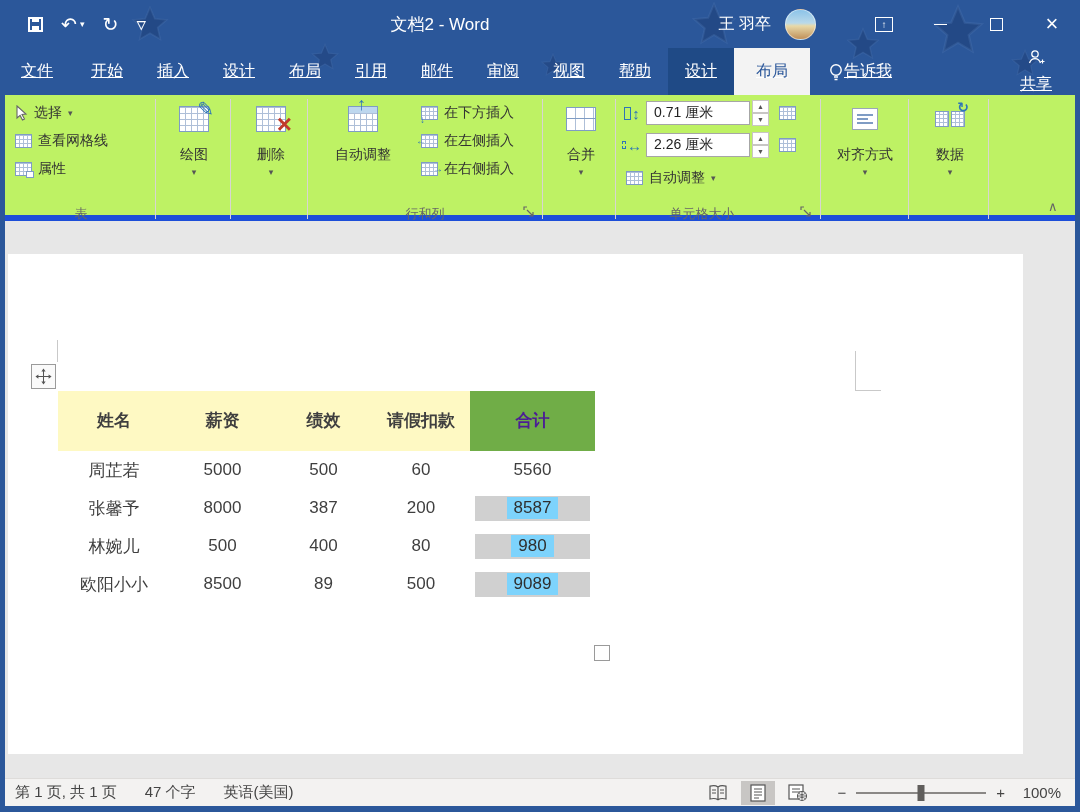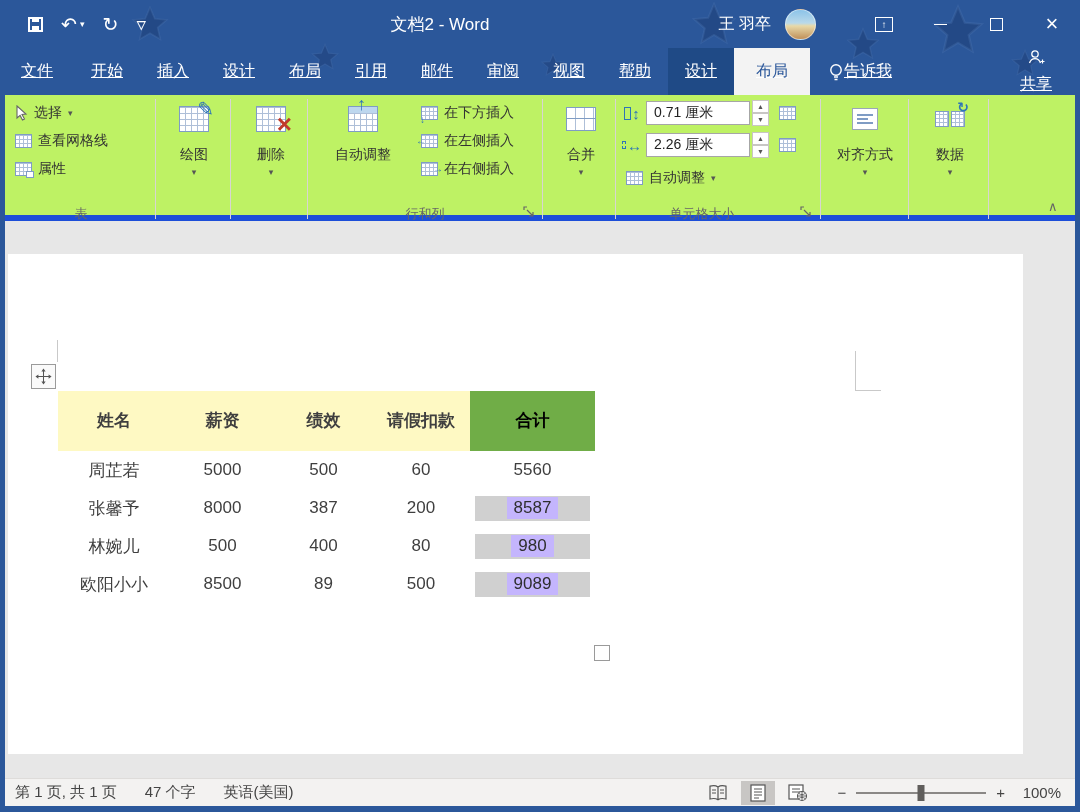--- a/index.html
+++ b/index.html
@@ -62,24 +62,24 @@
   .collapse-rib { position:absolute; left:1043px; top:104px; font-size:13px; color:#666; }
 
   
   .docarea { position:absolute; top:131px; left:0; right:0; bottom:28px; background:#e7e7e7; overflow:hidden; }
   .page { position:absolute; left:3px; top:28px; width:1015px; height:500px; background:#fff; }
   .cropline { position:absolute; background:#c9c9c9; }
   .movehandle { position:absolute; left:23px; top:110px; width:25px; height:25px; border:1px solid #9a9a9a; background:#fafafa; display:flex; align-items:center; justify-content:center; }
   .resizehandle { position:absolute; left:586px; top:391px; width:16px; height:16px; border:1px solid #9a9a9a; background:#fff; }
   .doctable { position:absolute; left:50px; top:137px; border-collapse:collapse; table-layout:fixed; width:537px; text-align:center; font-size:17px; color:#3f3f3f; }
   .doctable th { height:60px; background:#fef9c3; font-weight:bold; line-height:1.35; padding:0 8px; }
-  .doctable th.total { background:#70AD47; font-weight:bold; color:#000000; }
+  .doctable th.total { background:#70AD47; font-weight:bold; color:#4c1d95; }
   .doctable td { height:38px; font-weight:normal; }
   .field { margin:0 5px; height:25px; background:#D0D0D0; display:flex; align-items:center; justify-content:center; }
-  .field span { background:#c4b5fd; padding:1px 7px; color:#2f2f2f; }
+  .field span { background:#7dd3fc; padding:1px 7px; color:#2f2f2f; }
 
   
   .statusbar { position:absolute; left:0; right:0; bottom:0; height:28px; background:#f3f2f1; border-top:1px solid #dedcda; display:flex; align-items:center; font-size:15px; color:#444; z-index:2; }
   .sb-left { display:flex; gap:28px; padding-left:10px; }
   .sb-right { margin-left:auto; display:flex; align-items:center; padding-right:14px; }
   .viewbtn { width:34px; height:24px; display:flex; align-items:center; justify-content:center; margin-right:6px; }
   .viewbtn.active { background:#c8c6c4; }
   .zoomctl { display:flex; align-items:center; gap:10px; margin-left:16px; }
   .ztrack { position:relative; width:130px; height:2px; background:#8a8886; }
   .zthumb { position:absolute; left:50%; top:-7px; width:7px; height:16px; background:#605e5c; transform:translateX(-50%); }

